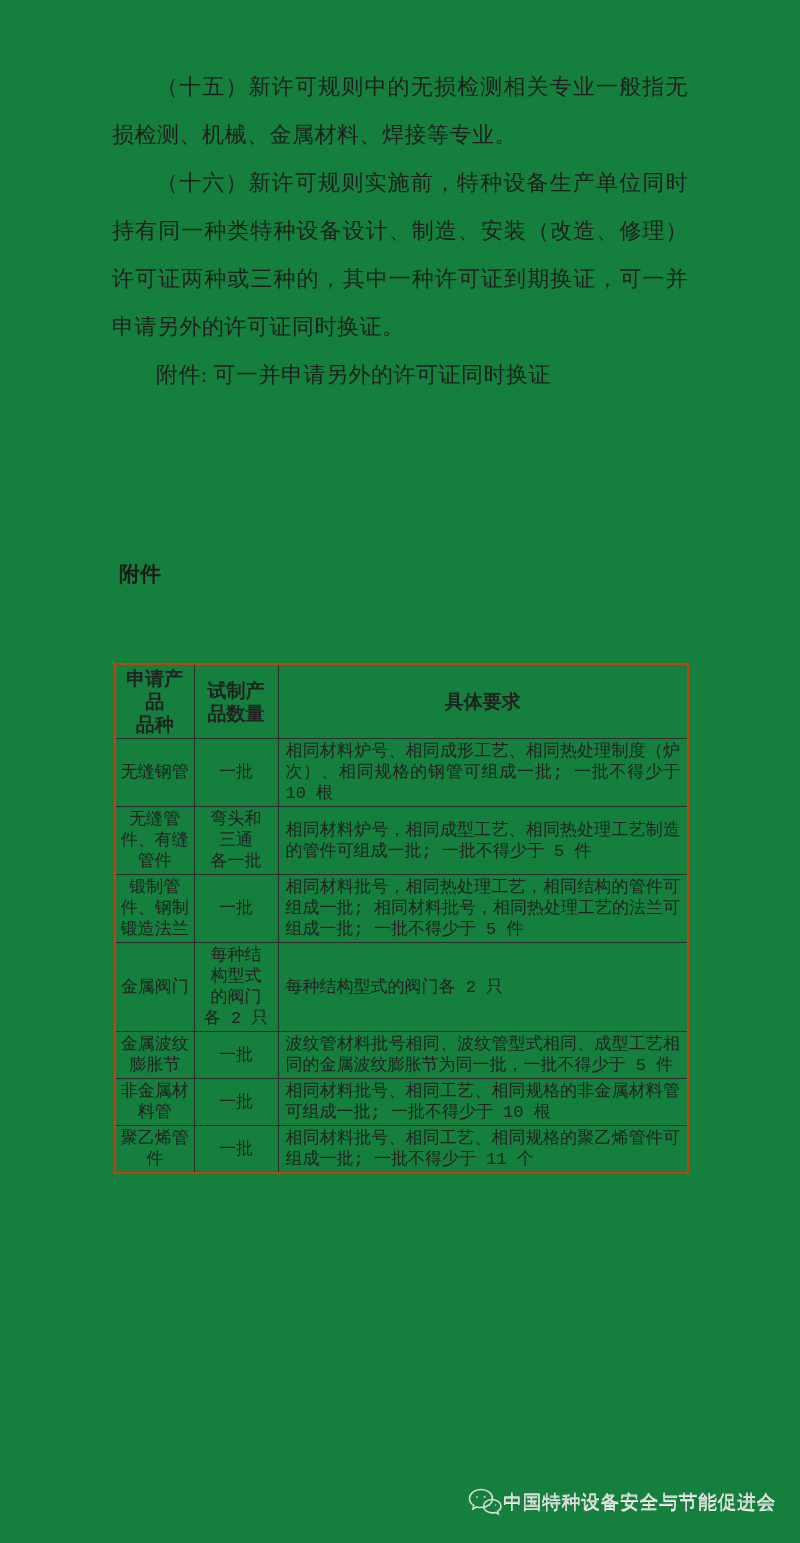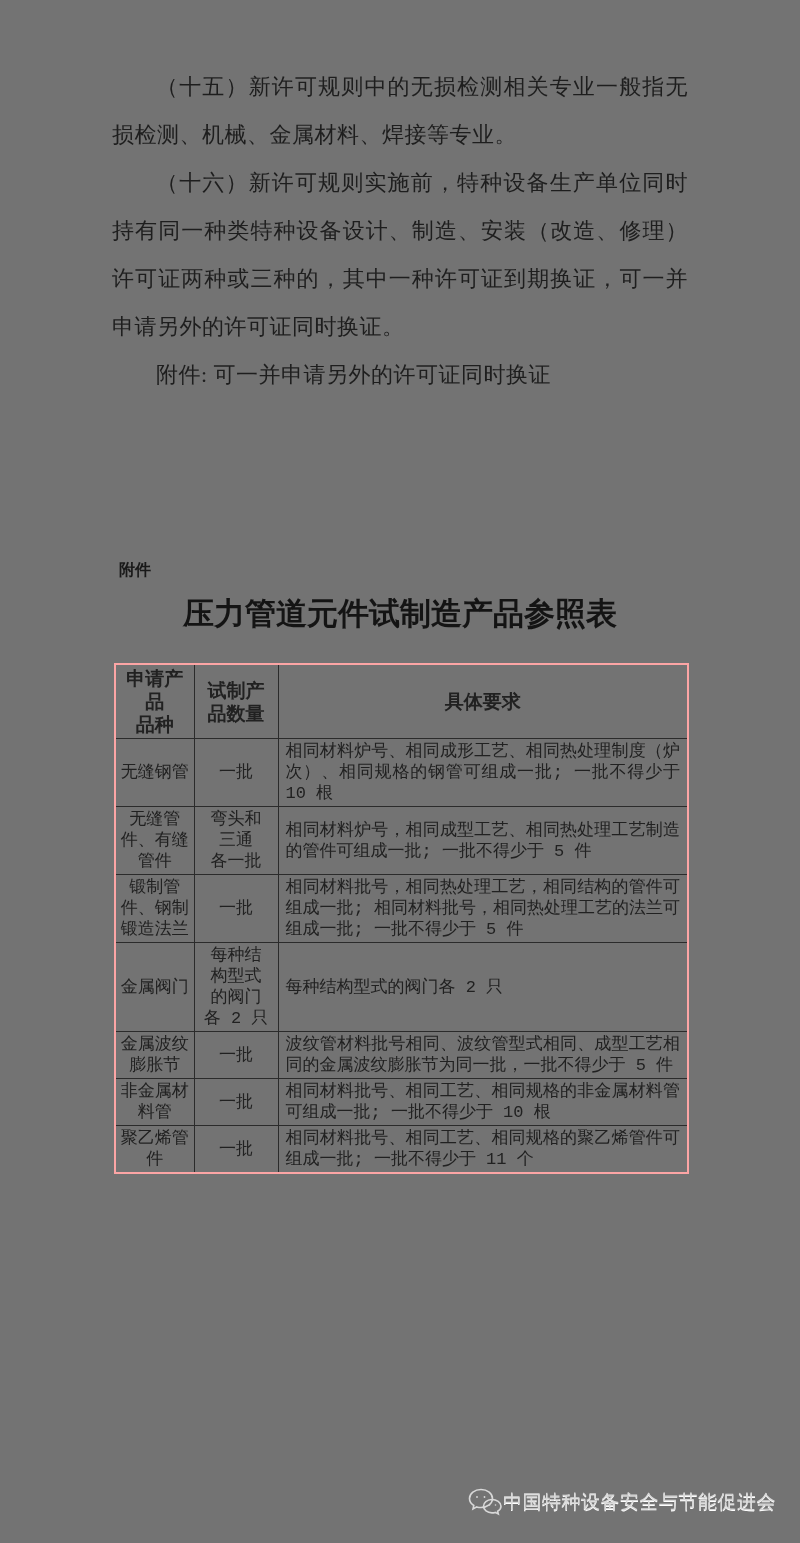--- a/index.html
+++ b/index.html
@@ -1,20 +1,20 @@
 <!DOCTYPE html>
 <html><head>
 <meta charset="utf-8">
 <style>
   html, body { margin: 0; padding: 0; background: #ffffff; }
   .page {
     position: relative;
     width: 800px;
     height: 1543px;
-    background: #737373;
+    background: #15803d;
     overflow: hidden;
     font-family: "Liberation Serif", "DejaVu Serif", serif;
     color: #1e1e1e;
   }
   
   .doc-text {
     position: absolute;
     left: 112px;
     top: 63px;
     width: 576px;
@@ -30,21 +30,21 @@
   .doc-text p.att-ref {
     text-align: left;
   }
   
   .att-label {
     position: absolute;
     left: 119px;
     top: 560px;
     font-family: "Liberation Sans", "DejaVu Sans", sans-serif;
     font-weight: 600;
-    font-size: 16px;
+    font-size: 21px;
     color: #191919;
   }
   .doc-title {
     position: absolute;
     left: 0;
     top: 593px;
     width: 800px;
     margin: 0;
     text-align: center;
     font-family: "Liberation Serif", "DejaVu Serif", serif;
@@ -62,21 +62,21 @@
     border-collapse: collapse;
     table-layout: fixed;
     font-size: 17px;
     color: #212121;
   }
   .ref-table th, .ref-table td {
     border: 1px solid #2b2b2b;
     vertical-align: middle;
     box-sizing: border-box;
   }
-  .ref-table { border: 2px solid #fca5a5; }
+  .ref-table { border: 2px solid #c2410c; }
   .ref-table thead th {
     font-family: "Liberation Sans", "DejaVu Sans", sans-serif;
     font-weight: bold;
     font-size: 19px;
     line-height: 23px;
     text-align: center;
     padding: 2px 1px;
     white-space: pre-line;
     height: 44px;
   }
@@ -125,21 +125,20 @@
 <div class="page">
 
   <div class="doc-text">
     <p>（十五）新许可规则中的无损检测相关专业一般指无损检测、机械、金属材料、焊接等专业。</p>
     <p>（十六）新许可规则实施前，特种设备生产单位同时持有同一种类特种设备设计、制造、安装（改造、修理）许可证两种或三种的，其中一种许可证到期换证，可一并申请另外的许可证同时换证。</p>
     <p class="att-ref">附件: 可一并申请另外的许可证同时换证</p>
   </div>
 
   <div class="att-label">附件</div>
 
-  <h1 class="doc-title">压力管道元件试制造产品参照表</h1>
 
   <table class="ref-table">
     <colgroup>
       <col class="col-product">
       <col class="col-quantity">
       <col class="col-req">
     </colgroup>
     <thead>
       <tr>
         <th>申请产品

